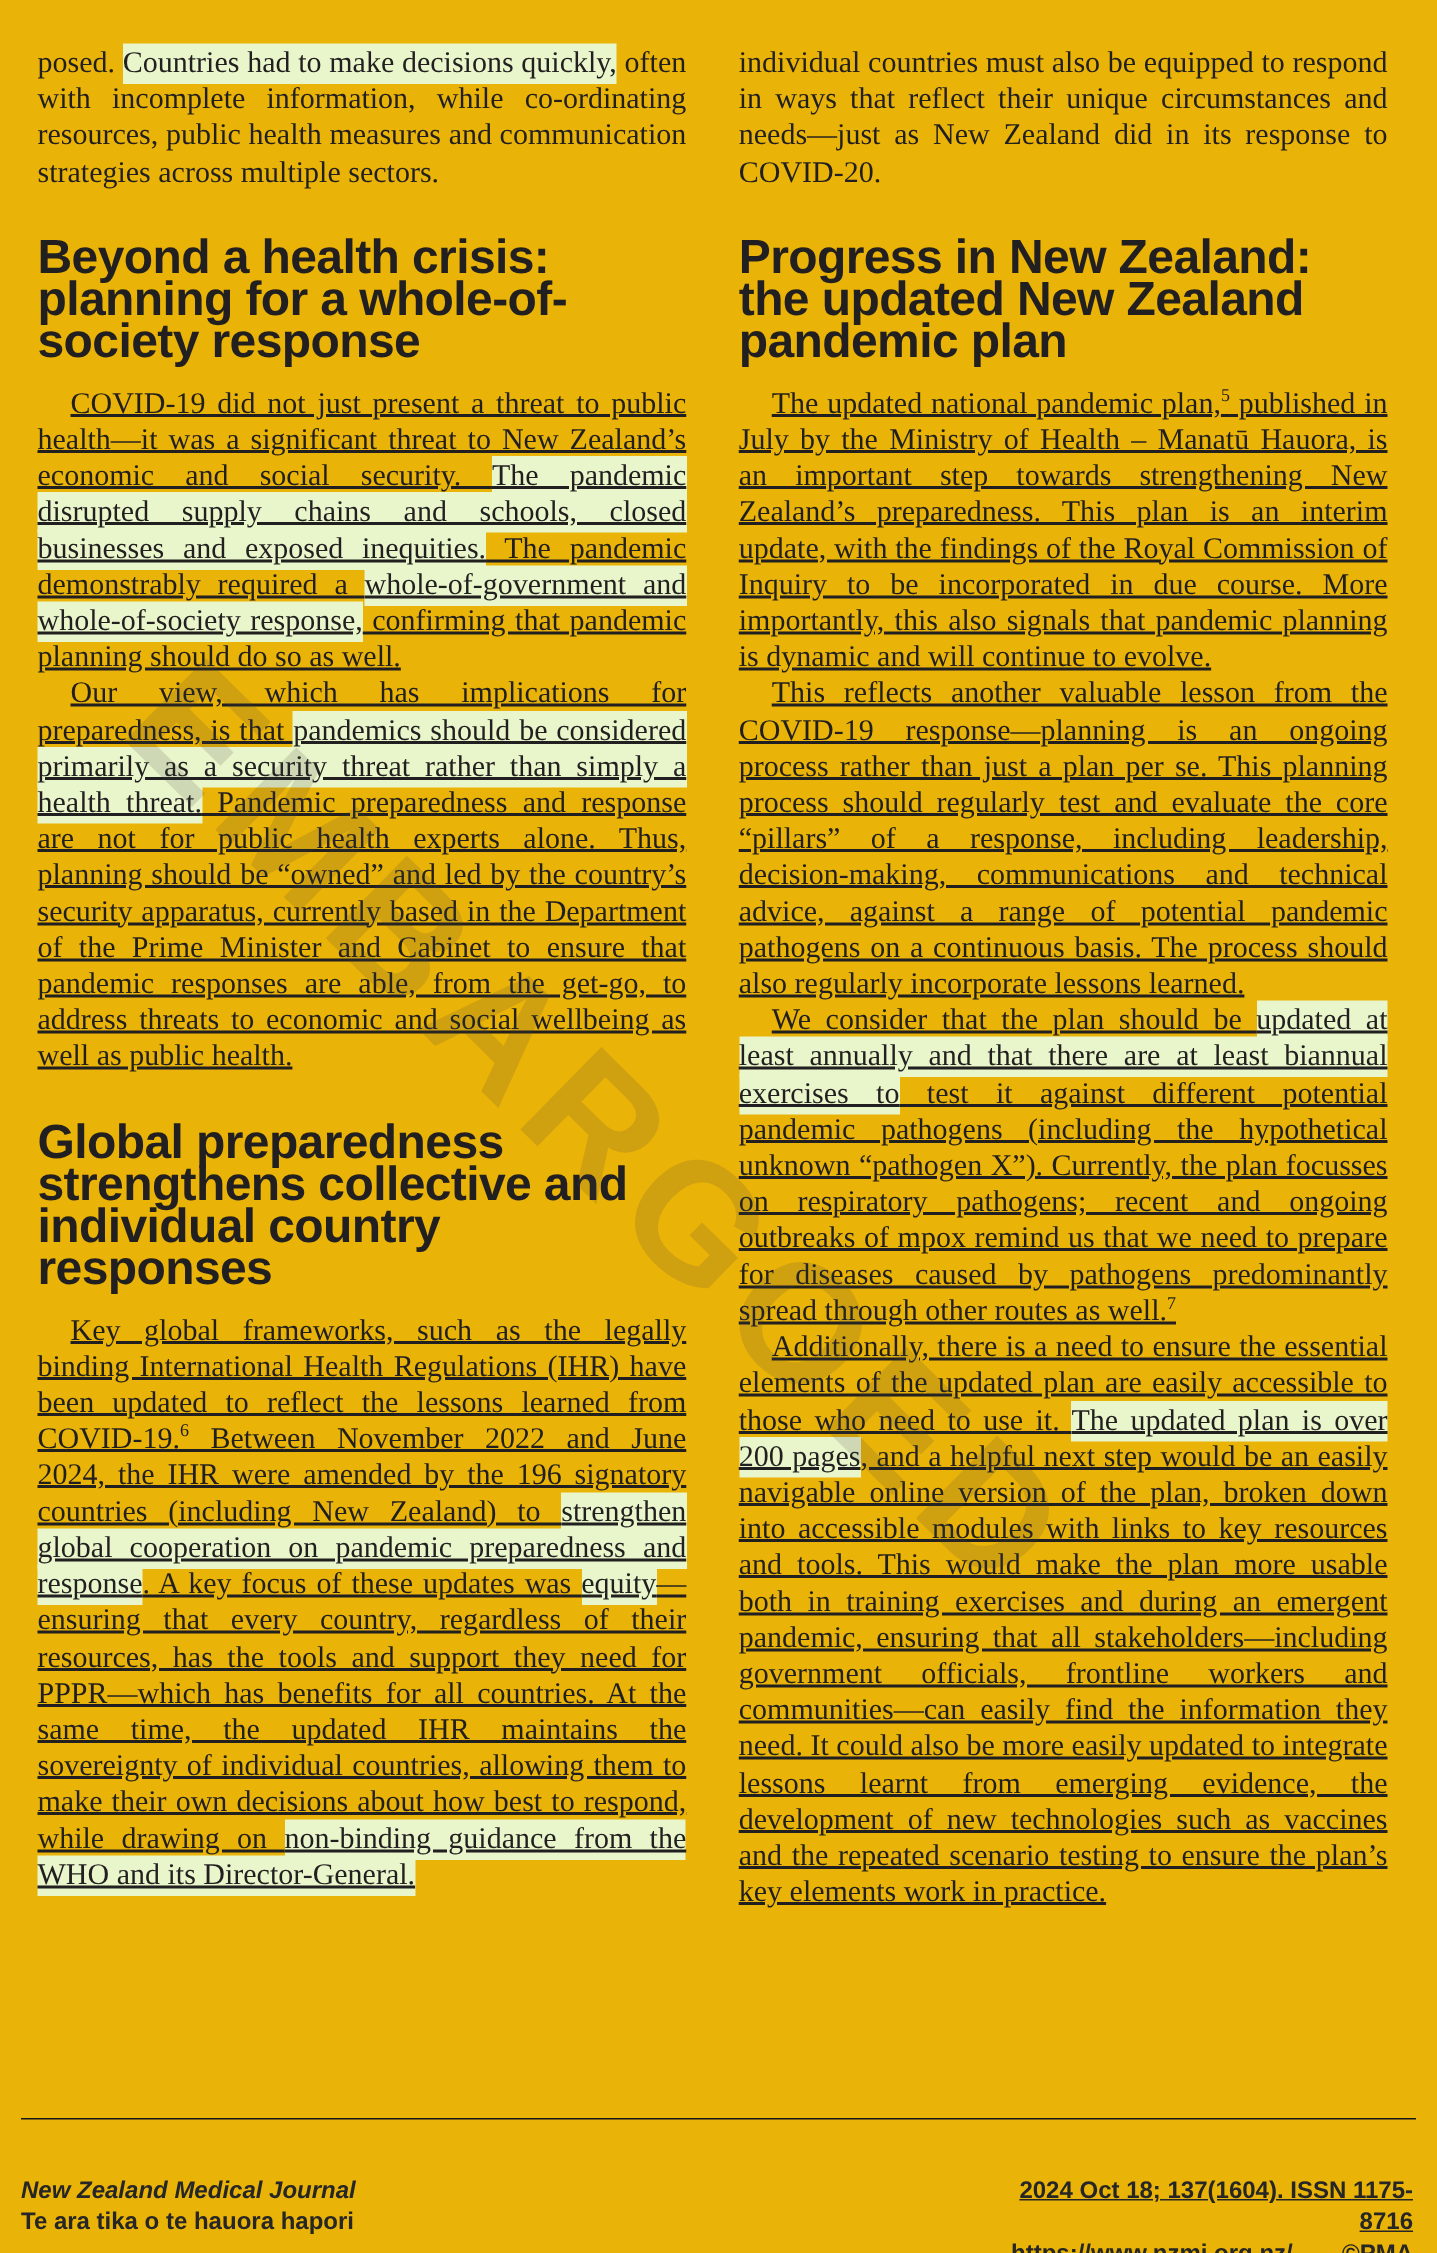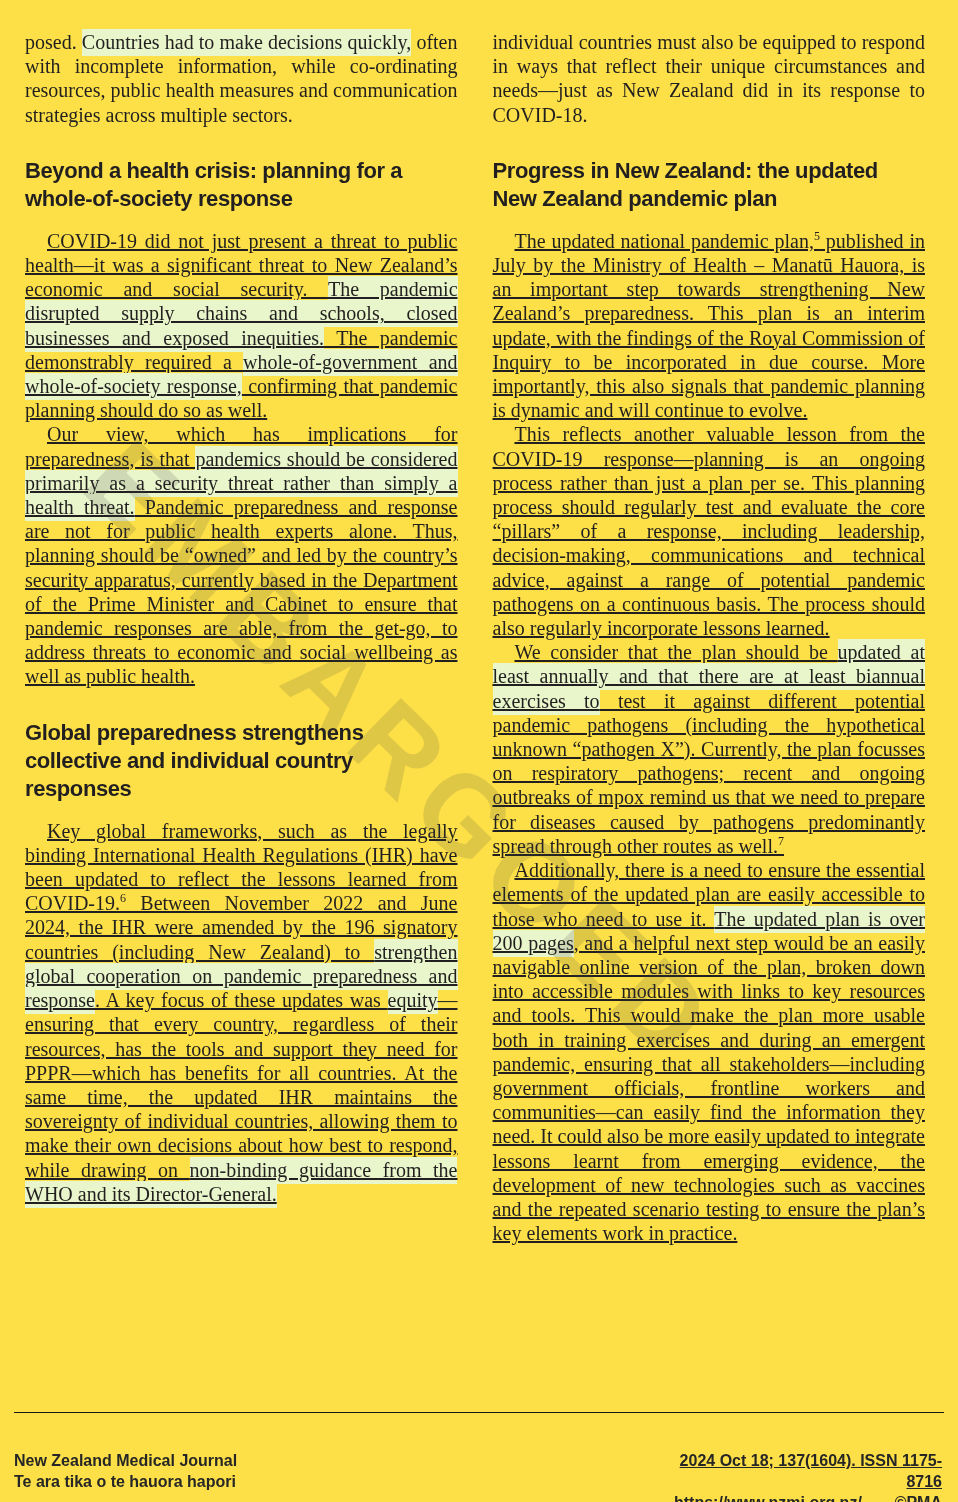--- a/index.html
+++ b/index.html
@@ -1,34 +1,34 @@
 <!DOCTYPE html>
 <html style="--hl: #e9f5ca; --wm: rgba(70,70,70,0.16);"><head>
 <meta charset="utf-8">
 <style>
   html,body { margin:0; padding:0; background:#fff; }
   .page {
     position:relative; width:958px; height:1502px;
-    background:#fde047; overflow:hidden;
+    background:#eab308; overflow:hidden;
     font-family:"Liberation Serif", serif;
   }
   .columns {
     position:absolute; top:30px; left:25px; right:33px;
     display:flex; gap:35px; z-index:1;
   }
   .col { flex:1 1 0; min-width:0; }
   .body-p {
     margin:0; text-align:justify;
     font-size:20px; line-height:24.2px; color:#211f1f;
   }
   .body-p.indent { text-indent:22px;text-decoration:underline; }
   .body-p.cont { text-align-last:justify; }
   .sec-heading {
     font-family:"Liberation Sans", sans-serif;
-    font-weight:700; font-size:22px; line-height:28px;
+    font-weight:700; font-size:32px; line-height:28px;
     letter-spacing:-0.4px; color:#221f20;
     margin:30px 0 16px 0;
   }
   .hl {
     background:var(--hl, #e9f5ca);
     padding:2px 0 3px 0;
     box-decoration-break:clone; -webkit-box-decoration-break:clone;
   }
   sup { font-size:12px; line-height:0; vertical-align:super; }
   .watermark {
@@ -42,41 +42,41 @@
   .footer-rule {
     position:absolute; left:14px; right:14px; top:1412px;
     border-top:1.6px solid #161616; z-index:2;
   }
   .f-left, .f-right {
     position:absolute; top:1450px; z-index:2;
     font-family:"Liberation Sans", sans-serif;
     font-size:16px; line-height:21px; font-weight:700; color:#262626;
   }
   .f-left { left:14px; }
-  .f-journal { }
+  .f-journal { font-style:italic; }
   .f-right { right:16px; width:268px; }
   .f-issue { text-align:right;text-decoration:underline; }
   .f-row2 { display:flex; justify-content:space-between; }
 </style>
 </head>
 <body>
 
 <div class="page">
 
   <main class="columns">
     <section class="col" id="col-left">
         <p class="body-p"><span>posed. </span><span class="hl">Countries had to make decisions quickly,</span><span> often with incomplete information, while co-ordinating resources, public health measures and communication strategies across multiple sectors.</span></p>
         <h2 class="sec-heading">Beyond a health crisis: planning for a whole-of-society response</h2>
         <p class="body-p indent"><span>COVID-19 did not just present a threat to public health—it was a significant threat to New Zealand’s economic and social security. </span><span class="hl">The pandemic disrupted supply chains and schools, closed businesses and exposed inequities.</span><span> The pandemic demonstrably required a </span><span class="hl">whole-of-government and whole-of-society response,</span><span> confirming that pandemic planning should do so as well.</span></p>
         <p class="body-p indent"><span>Our view, which has implications for preparedness, is that </span><span class="hl">pandemics should be considered primarily as a security threat rather than simply a health threat.</span><span> Pandemic preparedness and response are not for public health experts alone. Thus, planning should be “owned” and led by the country’s security apparatus, currently based in the Department of the Prime Minister and Cabinet to ensure that pandemic responses are able, from the get-go, to address threats to economic and social wellbeing as well as public health.</span></p>
         <h2 class="sec-heading">Global preparedness strengthens collective and individual country responses</h2>
         <p class="body-p indent"><span>Key global frameworks, such as the legally binding International Health Regulations (IHR) have been updated to reflect the lessons learned from COVID-19.</span><sup>6</sup><span> Between November 2022 and June 2024, the IHR were amended by the 196 signatory countries (including New Zealand) to </span><span class="hl">strengthen global cooperation on pandemic preparedness and response</span><span>. A key focus of these updates was </span><span class="hl">equity</span><span>—ensuring that every country, regardless of their resources, has the tools and support they need for PPPR—which has benefits for all countries. At the same time, the updated IHR maintains the sovereignty of individual countries, allowing them to make their own decisions about how best to respond, while drawing on </span><span class="hl">non-binding guidance from the WHO and its Director-General.</span></p>
       </section>
     <section class="col" id="col-right">
-        <p class="body-p"><span>individual countries must also be equipped to respond in ways that reflect their unique circumstances and needs—just as New Zealand did in its response to COVID-18.</span></p>
+        <p class="body-p"><span>individual countries must also be equipped to respond in ways that reflect their unique circumstances and needs—just as New Zealand did in its response to COVID-20.</span></p>
         <h2 class="sec-heading">Progress in New Zealand: the updated New Zealand pandemic plan</h2>
         <p class="body-p indent"><span>The updated national pandemic plan,</span><sup>5</sup><span> published in July by the Ministry of Health – Manatū Hauora, is an important step towards strengthening New Zealand’s preparedness. This plan is an interim update, with the findings of the Royal Commission of Inquiry to be incorporated in due course. More importantly, this also signals that pandemic planning is dynamic and will continue to evolve.</span></p>
         <p class="body-p indent"><span>This reflects another valuable lesson from the COVID-19 response—planning is an ongoing process rather than just a plan per se. This planning process should regularly test and evaluate the core “pillars” of a response, including leadership, decision-making, communications and technical advice, against a range of potential pandemic pathogens on a continuous basis. The process should also regularly incorporate lessons learned.</span></p>
         <p class="body-p indent"><span>We consider that the plan should be </span><span class="hl">updated at least annually and that there are at least biannual exercises to</span><span> test it against different potential pandemic pathogens (including the hypothetical unknown “pathogen X”). Currently, the plan focusses on respiratory pathogens; recent and ongoing outbreaks of mpox remind us that we need to prepare for diseases caused by pathogens predominantly spread through other routes as well.</span><sup>7</sup></p>
         <p class="body-p indent"><span>Additionally, there is a need to ensure the essential elements of the updated plan are easily accessible to those who need to use it. </span><span class="hl">The updated plan is over 200 pages</span><span>, and a helpful next step would be an easily navigable online version of the plan, broken down into accessible modules with links to key resources and tools. This would make the plan more usable both in training exercises and during an emergent pandemic, ensuring that all stakeholders—including government officials, frontline workers and communities—can easily find the information they need. It could also be more easily updated to integrate lessons learnt from emerging evidence, the development of new technologies such as vaccines and the repeated scenario testing to ensure the plan’s key elements work in practice.</span></p>
       </section>
   </main>
 
   <div class="watermark">EMBARGOED</div>
 

